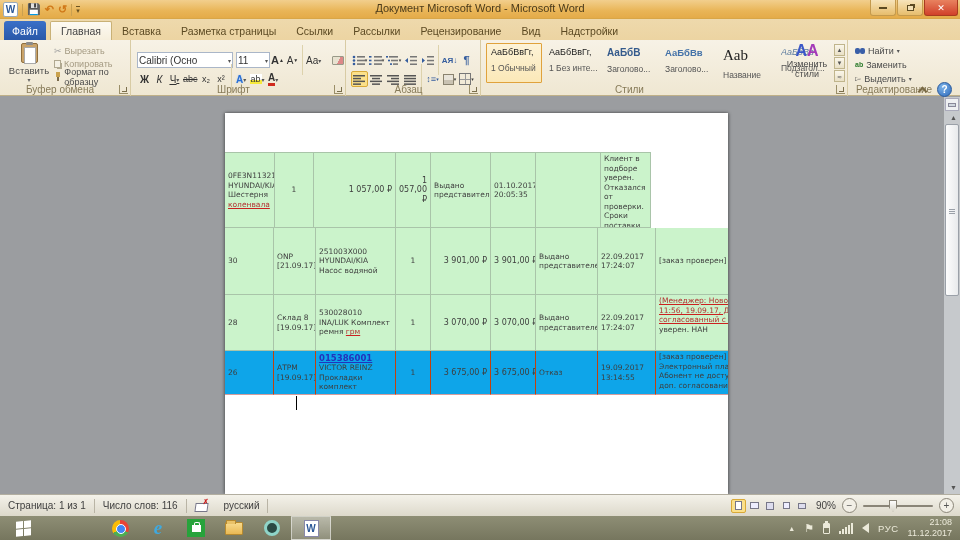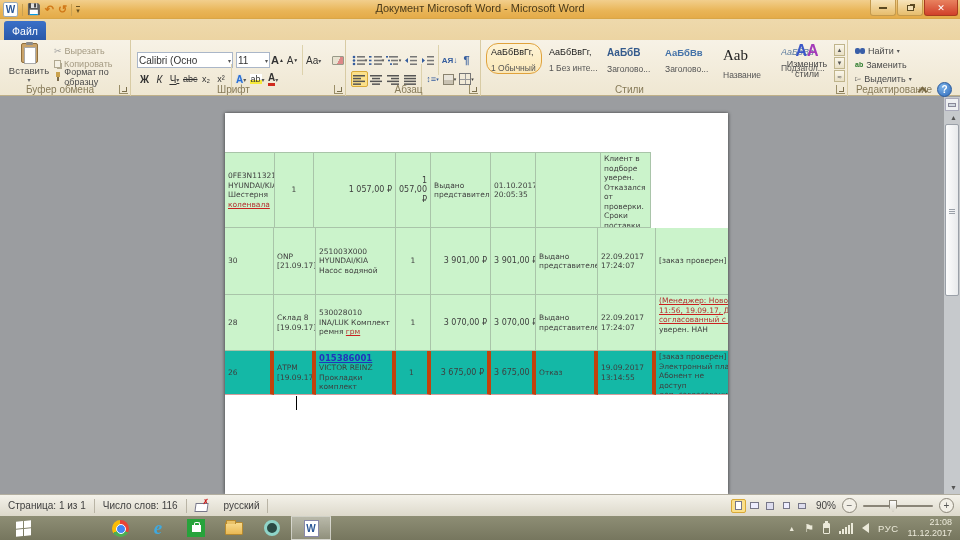--- a/index.html
+++ b/index.html
@@ -87,21 +87,21 @@
   .pilcrow{font-size:11px;color:#355d9e;font-weight:bold;}
   .sort-ic{font-size:8px;color:#355d9e;font-weight:bold;}
   .spacing-ic{font-size:9px;color:#355d9e;}
   .bucket-ic{width:11px;height:11px;background:linear-gradient(#e8e4da 60%,#c9c2b2 60%);border:1px solid #8a836f;transform:rotate(0deg);}
   .borders-ic{width:12px;height:12px;border:1px solid #777;
     background:linear-gradient(#999,#999) center/100% 1px no-repeat,linear-gradient(#999,#999) center/1px 100% no-repeat;}
 
   
   .g-styles{left:482px;width:366px;}
   .chips{position:absolute;left:4px;top:3px;display:flex;gap:2px;}
-  .chip{width:56px;height:31px;border:1px solid transparent;border-radius:12px;padding:3px 2px 1px 4px;background:transparent;}
+  .chip{width:56px;height:40px;border:1px solid transparent;border-radius:1px;padding:3px 2px 1px 4px;background:transparent;}
   .chip.sel{border-color:#e0a23c;background:linear-gradient(#fdf3d7,#fbe8b8);}
   .chip .sample{font-size:9px;white-space:nowrap;overflow:hidden;display:block;color:#222;}
   .chip .sname{font-size:8.5px;color:#555;white-space:nowrap;overflow:hidden;display:block;margin-top:6px;}
   .chip .h1s{color:#345a8c;font-weight:bold;font-size:10px;}
   .chip .h2s{color:#4472a8;font-weight:bold;font-size:9.5px;}
   .chip .titles{font-family:"Liberation Serif",serif;font-size:15px;color:#222;}
   .chip .subts{font-style:italic;color:#5a7a9e;}
   .stylescroll{position:absolute;left:352px;top:4px;width:11px;}
   .ssb{width:11px;height:12px;border:1px solid #c0b58c;background:linear-gradient(#faf6ea,#e9e0c6);
     font-size:6px;color:#555;display:flex;align-items:center;justify-content:center;margin-bottom:1px;}
@@ -131,21 +131,21 @@
   .docarea{position:absolute;left:0;top:97px;width:960px;height:397px;background:#9b9da0;}
   .page{position:absolute;left:225px;top:16px;width:503px;height:381px;background:#fff;
     box-shadow:1px 0 3px rgba(0,0,0,.35),-1px 0 3px rgba(0,0,0,.35);overflow:hidden;}
   .doc-table{position:absolute;left:0;top:39px;font-family:"DejaVu Sans",sans-serif;}
   .trow{display:flex;width:520px;}
   .tcell{display:flex;align-items:center;padding:1px 3px;overflow:hidden;
     font-size:7.5px;line-height:9.5px;color:#3e3e3e;}
   .tcell .ct{width:100%;}
   .green .tcell{background:#cbf3cb;border-right:1px solid #a9c4a9;border-bottom:1px solid #a9c4a9;}
   .green:first-child .tcell{border-top:1px solid #a9c4a9;}
-  .pink .tcell{background:#14b8a6;border-right:4px solid #c2410c;border-bottom:1px solid #d39d9d;}
+  .pink .tcell{background:#0ea5e9;border-right:1px solid #c2410c;border-bottom:1px solid #d39d9d;}
   .a-c .ct{text-align:center;}
   .a-r .ct{text-align:right;}
   .money{font-size:8px;}
   .money .ct{white-space:nowrap;}
   .money-wrap{font-size:8px;}
   .v-top{align-items:flex-start;}
   .redline{color:#b23030;text-decoration:underline;text-decoration-color:#cc2020;}
   .link{color:#2333bb;font-weight:bold;text-decoration:underline;font-size:8.5px;}
   .blk{display:block;}
   .caret-cursor{position:absolute;left:71px;top:283px;width:1px;height:14px;background:#000;}
@@ -237,20 +237,30 @@
         </div>
       <div class="winbtn">
           <span class="rest"></span>
         </div>
       <div class="winbtn close">✕</div>
     </div>
   </div>
 
   <div class="tabrow">
     <div class="tab-file">Файл</div>
+    <div class="tabs">
+      <div class="tab active">Главная</div>
+      <div class="tab">Вставка</div>
+      <div class="tab">Разметка страницы</div>
+      <div class="tab">Ссылки</div>
+      <div class="tab">Рассылки</div>
+      <div class="tab">Рецензирование</div>
+      <div class="tab">Вид</div>
+      <div class="tab">Надстройки</div>
+    </div>
   </div>
 
   <div class="ribbon">
 
     <div class="rgroup g-clip">
       <div class="paste-btn">
         <div class="clipboard-ic"></div>
         <div class="lbl">Вставить</div>
         <div class="car">▾</div>
       </div>

